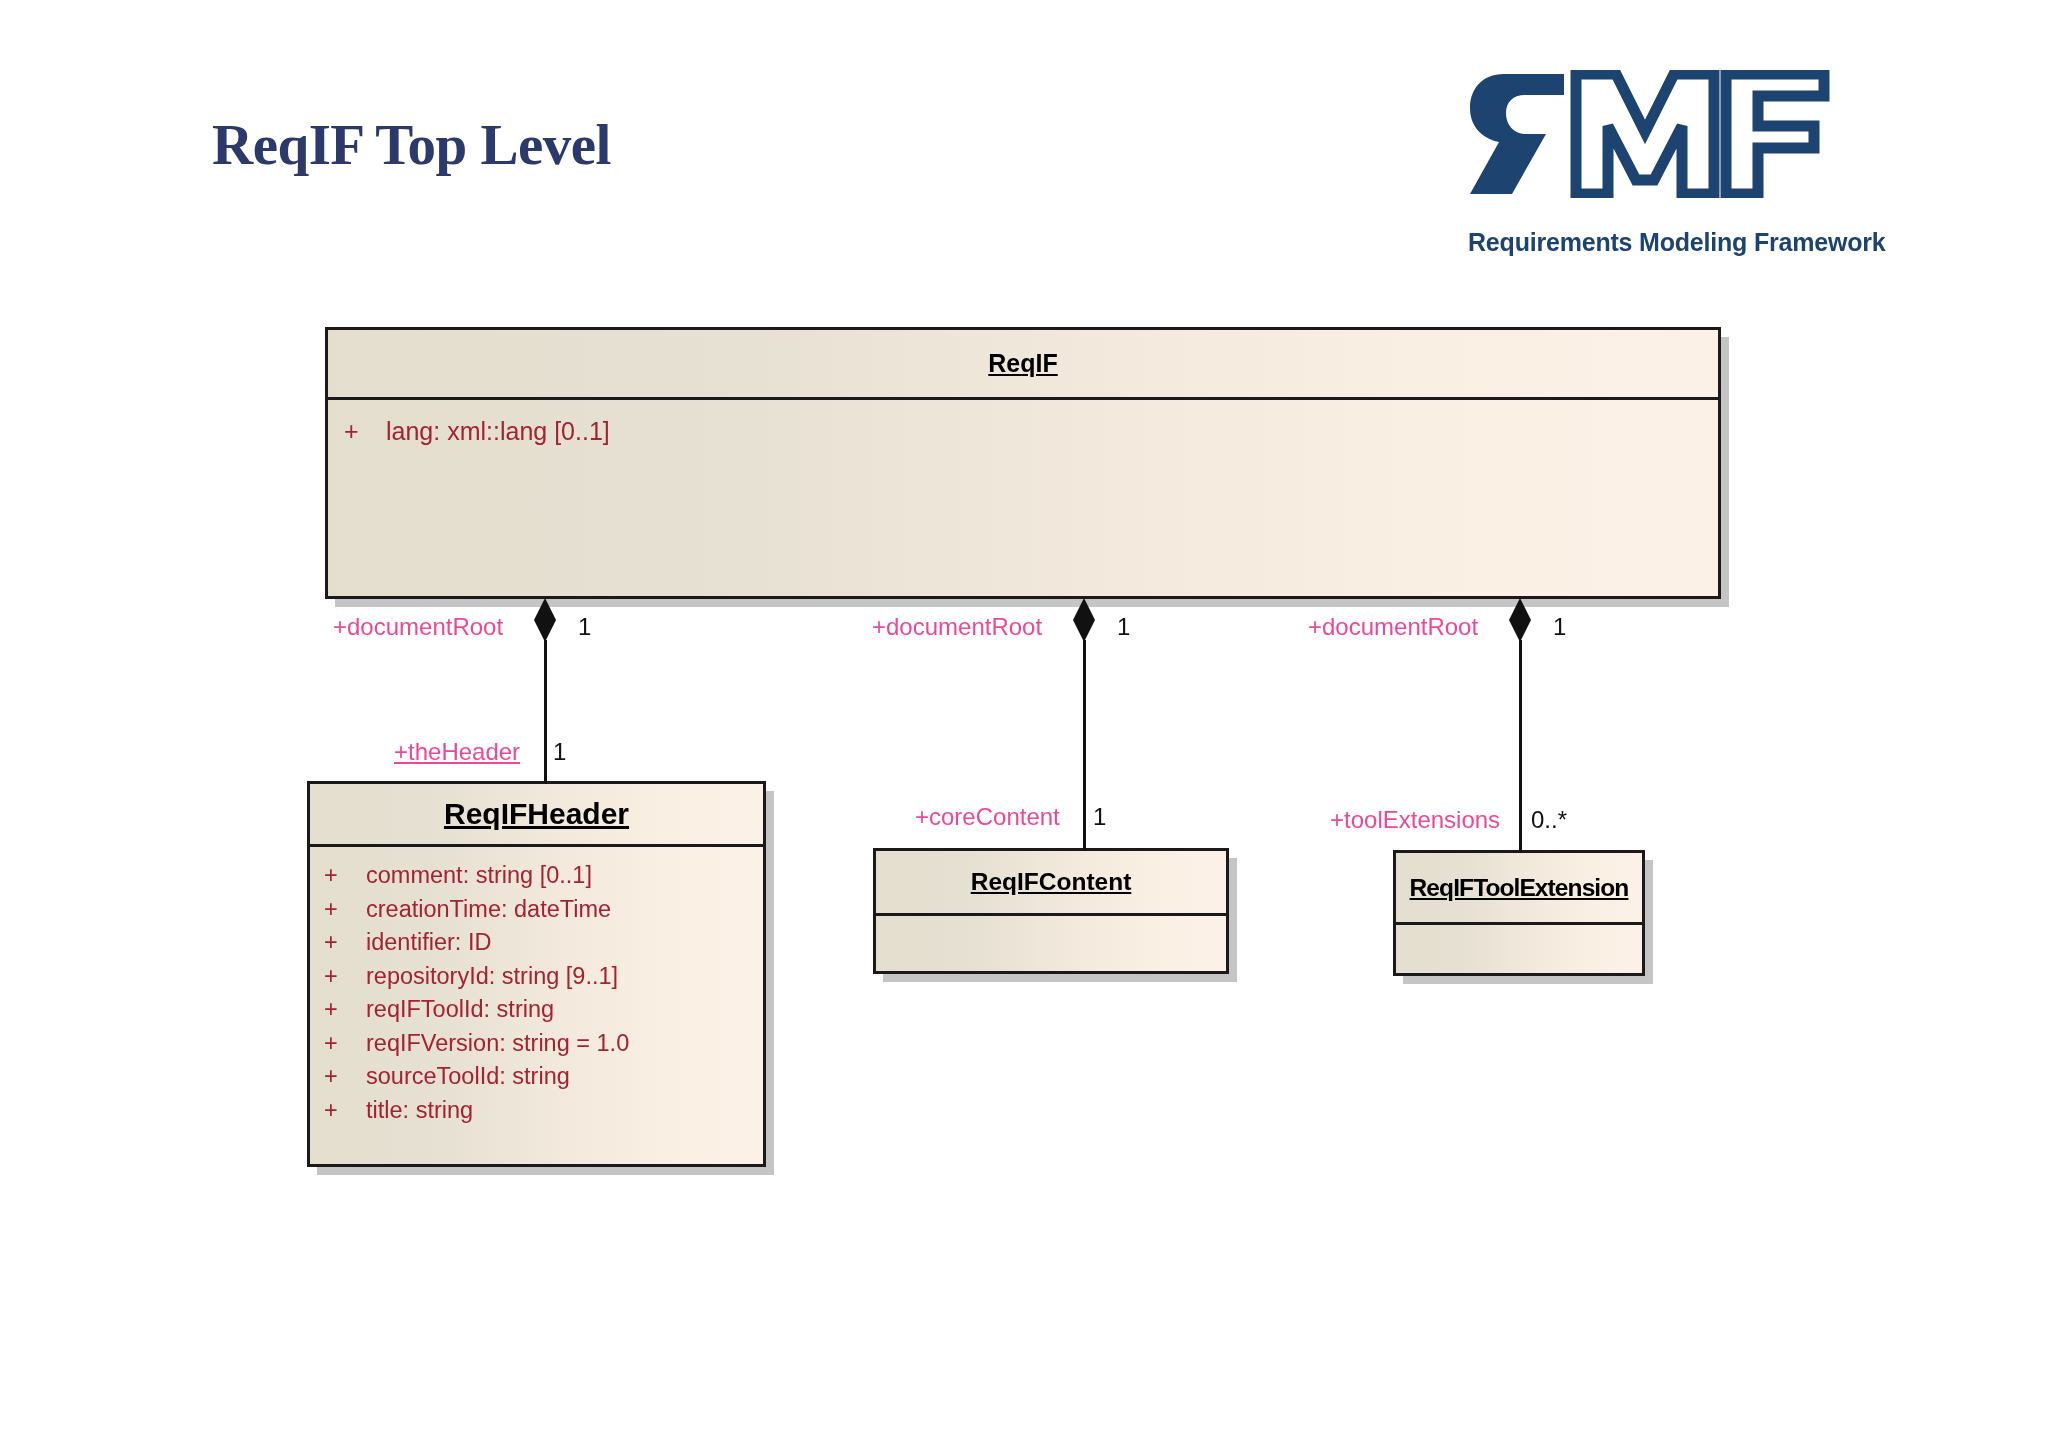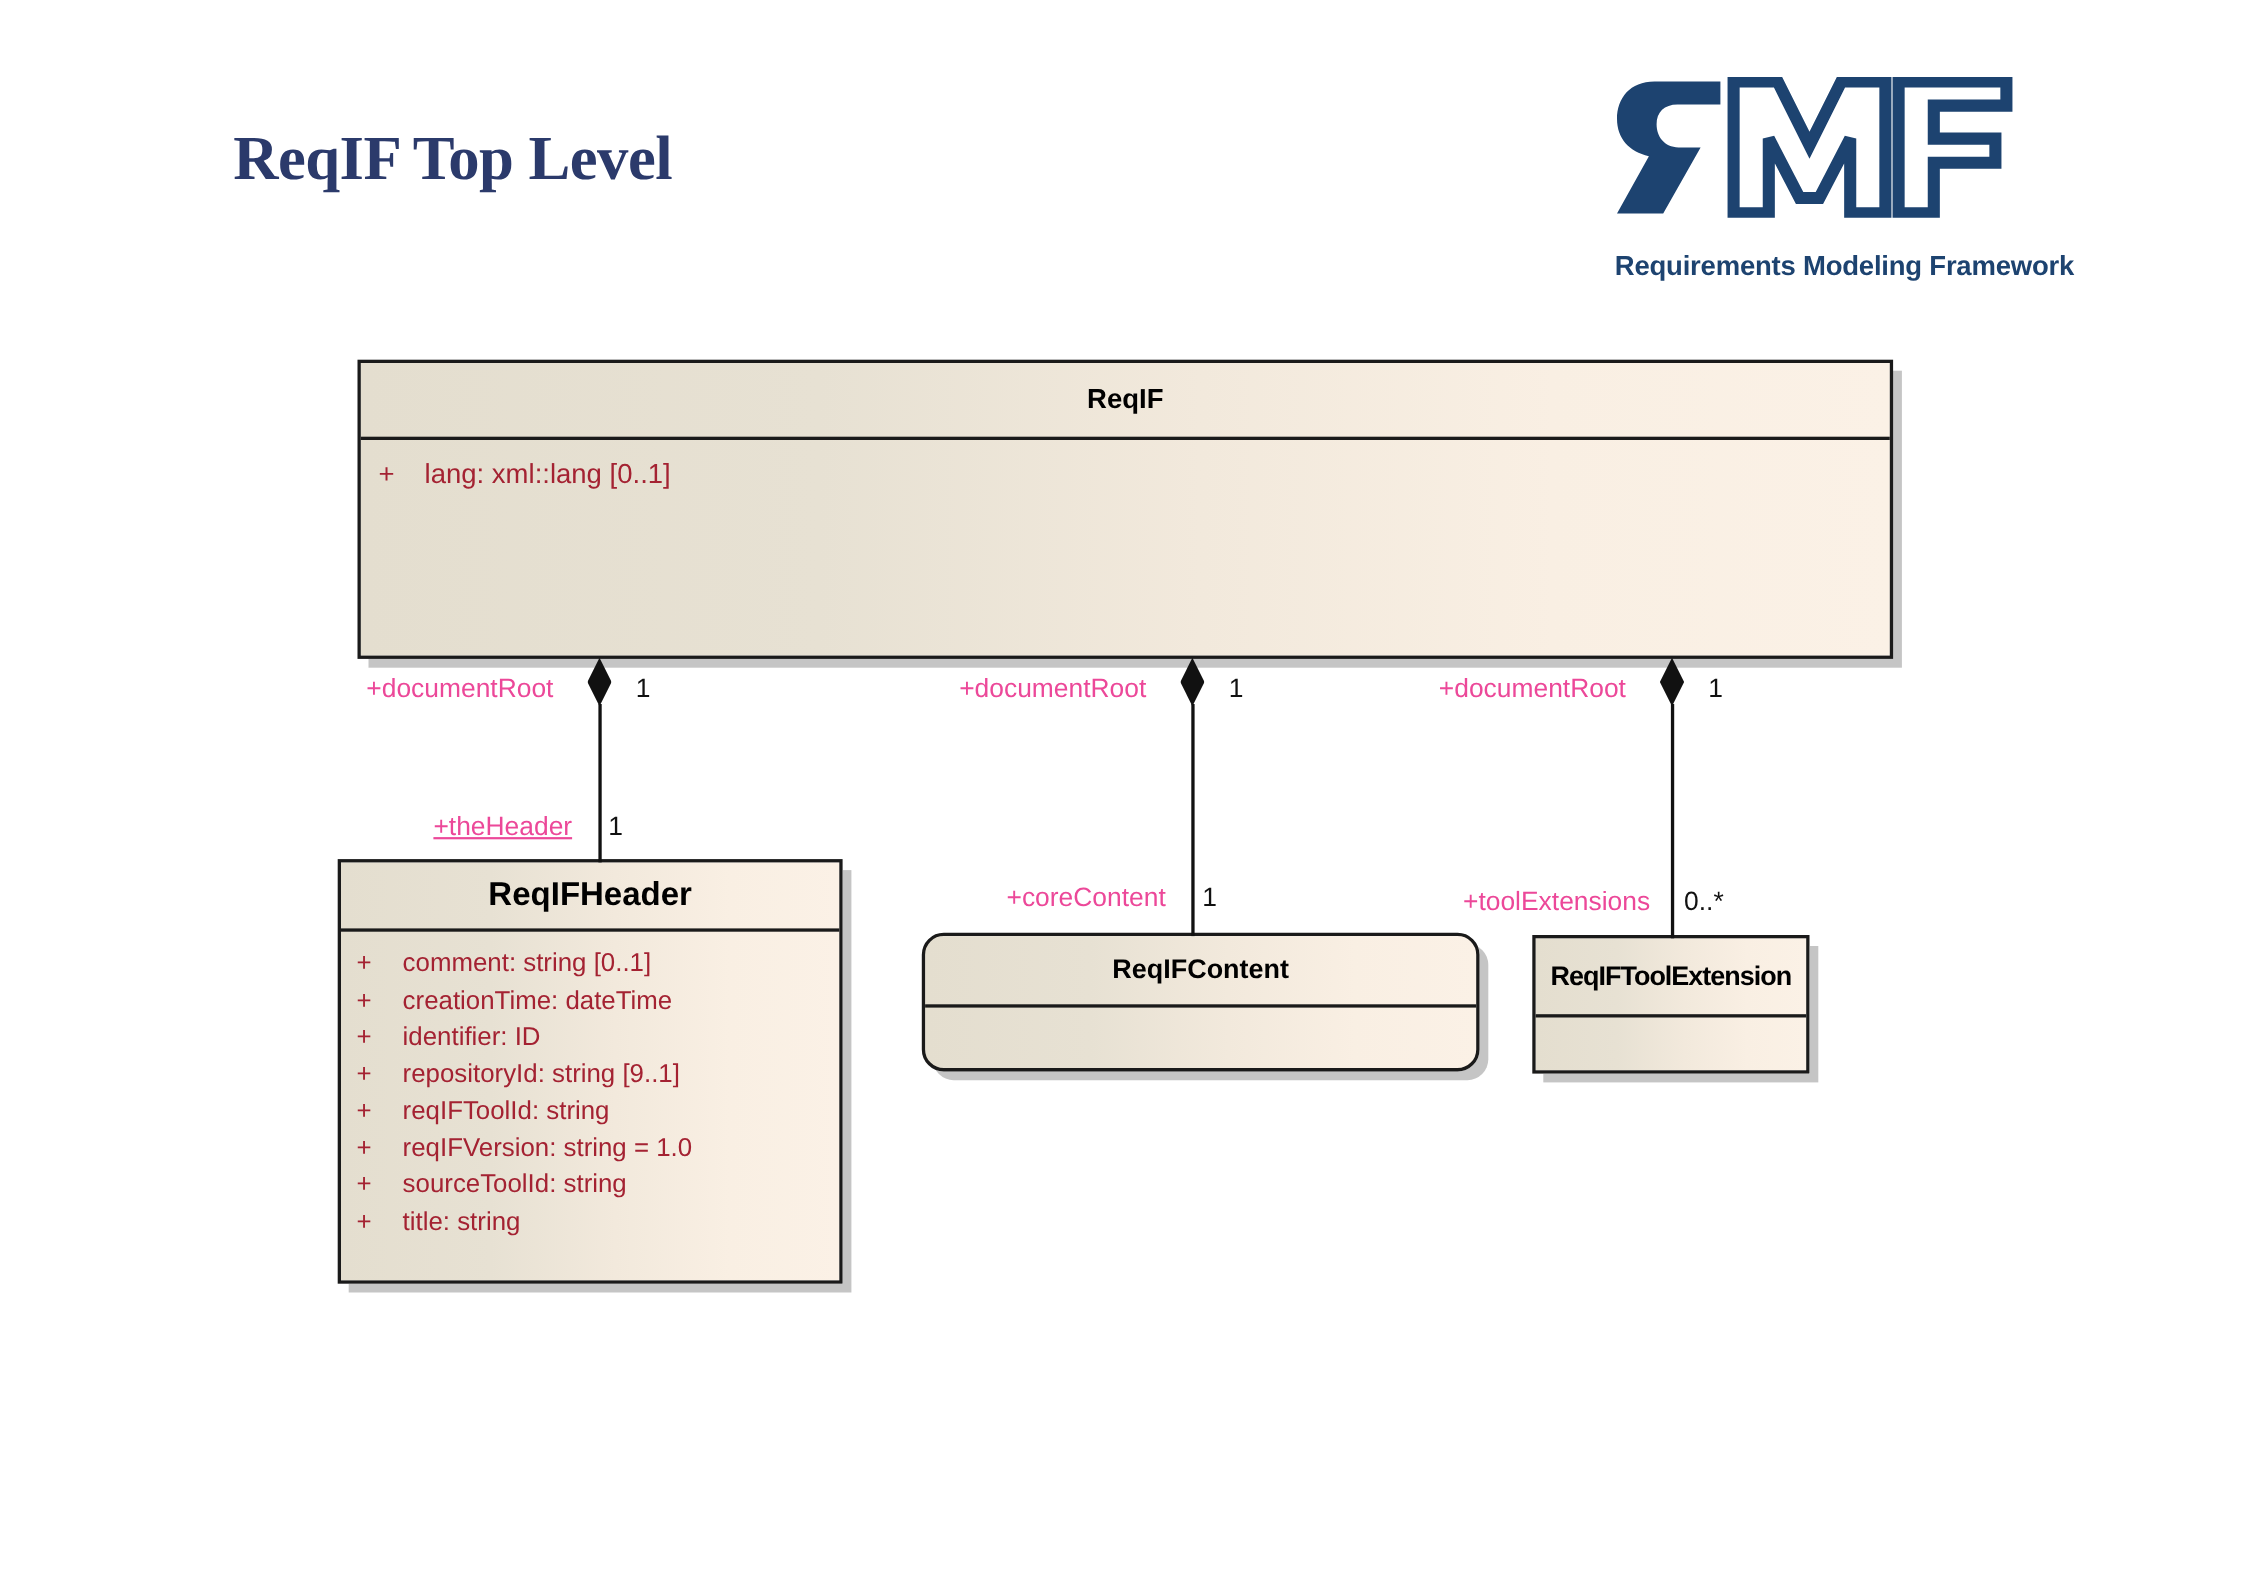--- a/index.html
+++ b/index.html
@@ -64,20 +64,21 @@
     text-align: center;
     font-weight: bold;
     color: #000000;
     border-bottom: 3px solid #1a1a1a;
     box-sizing: border-box;
     display: flex;
     align-items: center;
     justify-content: center;
     white-space: nowrap;
     overflow: visible;
+    text-decoration: underline;
   }
   .uml-compartment {
     box-sizing: border-box;
     position: relative;
   }
   .attr-row {
     display: flex;
     color: #a42232;
     white-space: nowrap;
     align-items: baseline;
@@ -118,25 +119,24 @@
     font-size: 30px;
   }
   #box-reqifheader .uml-compartment {
     padding: 12px 0 0 14px;
     height: 317px;
   }
   #box-reqifheader .attr-row { font-size: 23.5px; line-height: 33.5px; }
 
   
   #box-reqifcontent {
-    left: 838px;
+    left: 873px;
     top: 848px;
-    width: 507px;
+    width: 356px;
     height: 126px;
-    border-radius: 20px;
   }
   #box-reqifcontent .uml-title {
     height: 65px;
     font-size: 24.5px;
   }
   #box-reqifcontent .uml-compartment { height: 55px; }
 
   
   #box-reqiftoolextension {
     left: 1393px;

